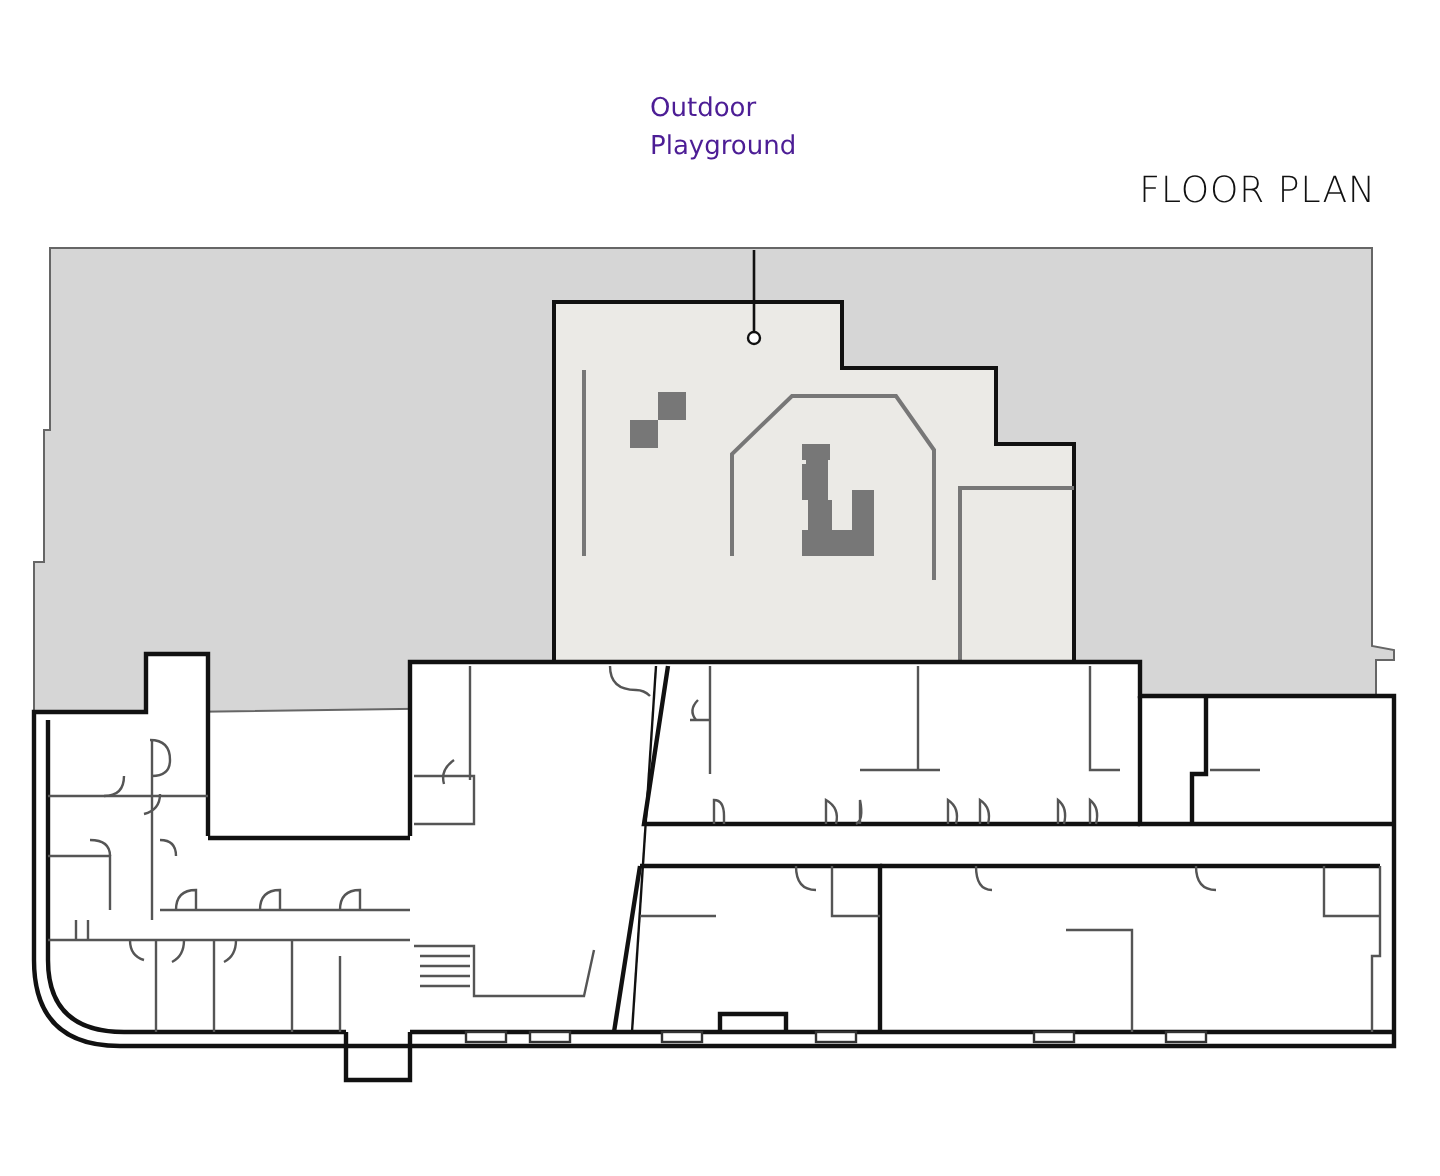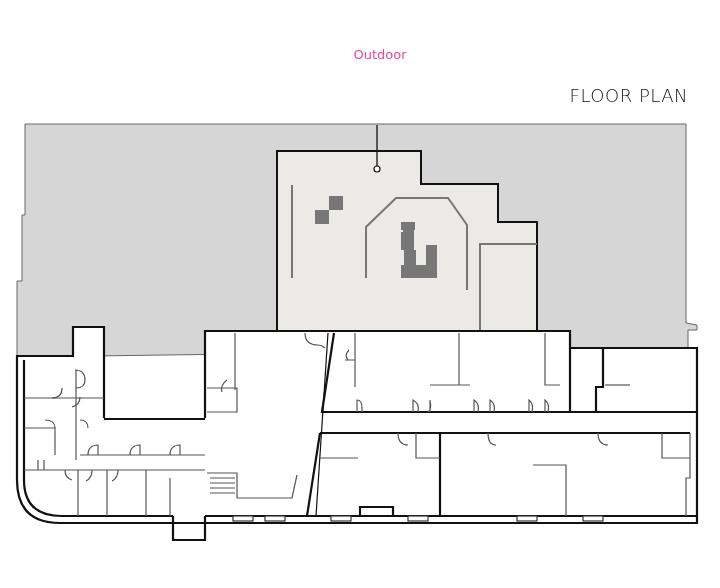--- a/index.html
+++ b/index.html
@@ -1,26 +1,27 @@
 <!DOCTYPE html>
 <html><head>
 <meta charset="utf-8">
 <style>
   html, body { margin:0; padding:0; background:#ffffff; }
   body { width:720px; height:588px; position:relative; overflow:hidden; font-family:"DejaVu Sans", sans-serif; }
-  .label { position:absolute; color:#ec4899; text-align:center; }
+  .label { position:absolute; color:#4c1d95; }
   .playground-label { left:325px; top:45px; width:110px; font-size:13px; line-height:19px; }
   .title { position:absolute; right:32px; top:85px; font-size:18px; letter-spacing:0.5px; color:#111; font-weight:300; }
   svg { position:absolute; left:0; top:0; }
 </style>
 </head>
 <body>
 
 <div class="label playground-label">
   <div>Outdoor</div>
+  <div>Playground</div>
 </div>
 <div class="title">FLOOR PLAN</div>
 
 <svg width="720" height="588" viewBox="0 0 720 588">
 
   <path d="M25,124 L686,124 L686,323 L697,325 L697,330 L688,330 L688,348 L17,357 L17,281 L22,281 L22,215 L25,215 Z" fill="#d6d6d6" stroke="#666" stroke-width="1"></path>
 
   <path d="M277,151 L421,151 L421,184 L498,184 L498,222 L537,222 L537,333 L277,333 Z" fill="#ebeae6" stroke="#111" stroke-width="2"></path>
   <line x1="277" y1="142" x2="377" y2="142" stroke="none"></line>
   <line x1="377" y1="125" x2="377" y2="168" stroke="#111" stroke-width="1.3"></line>

